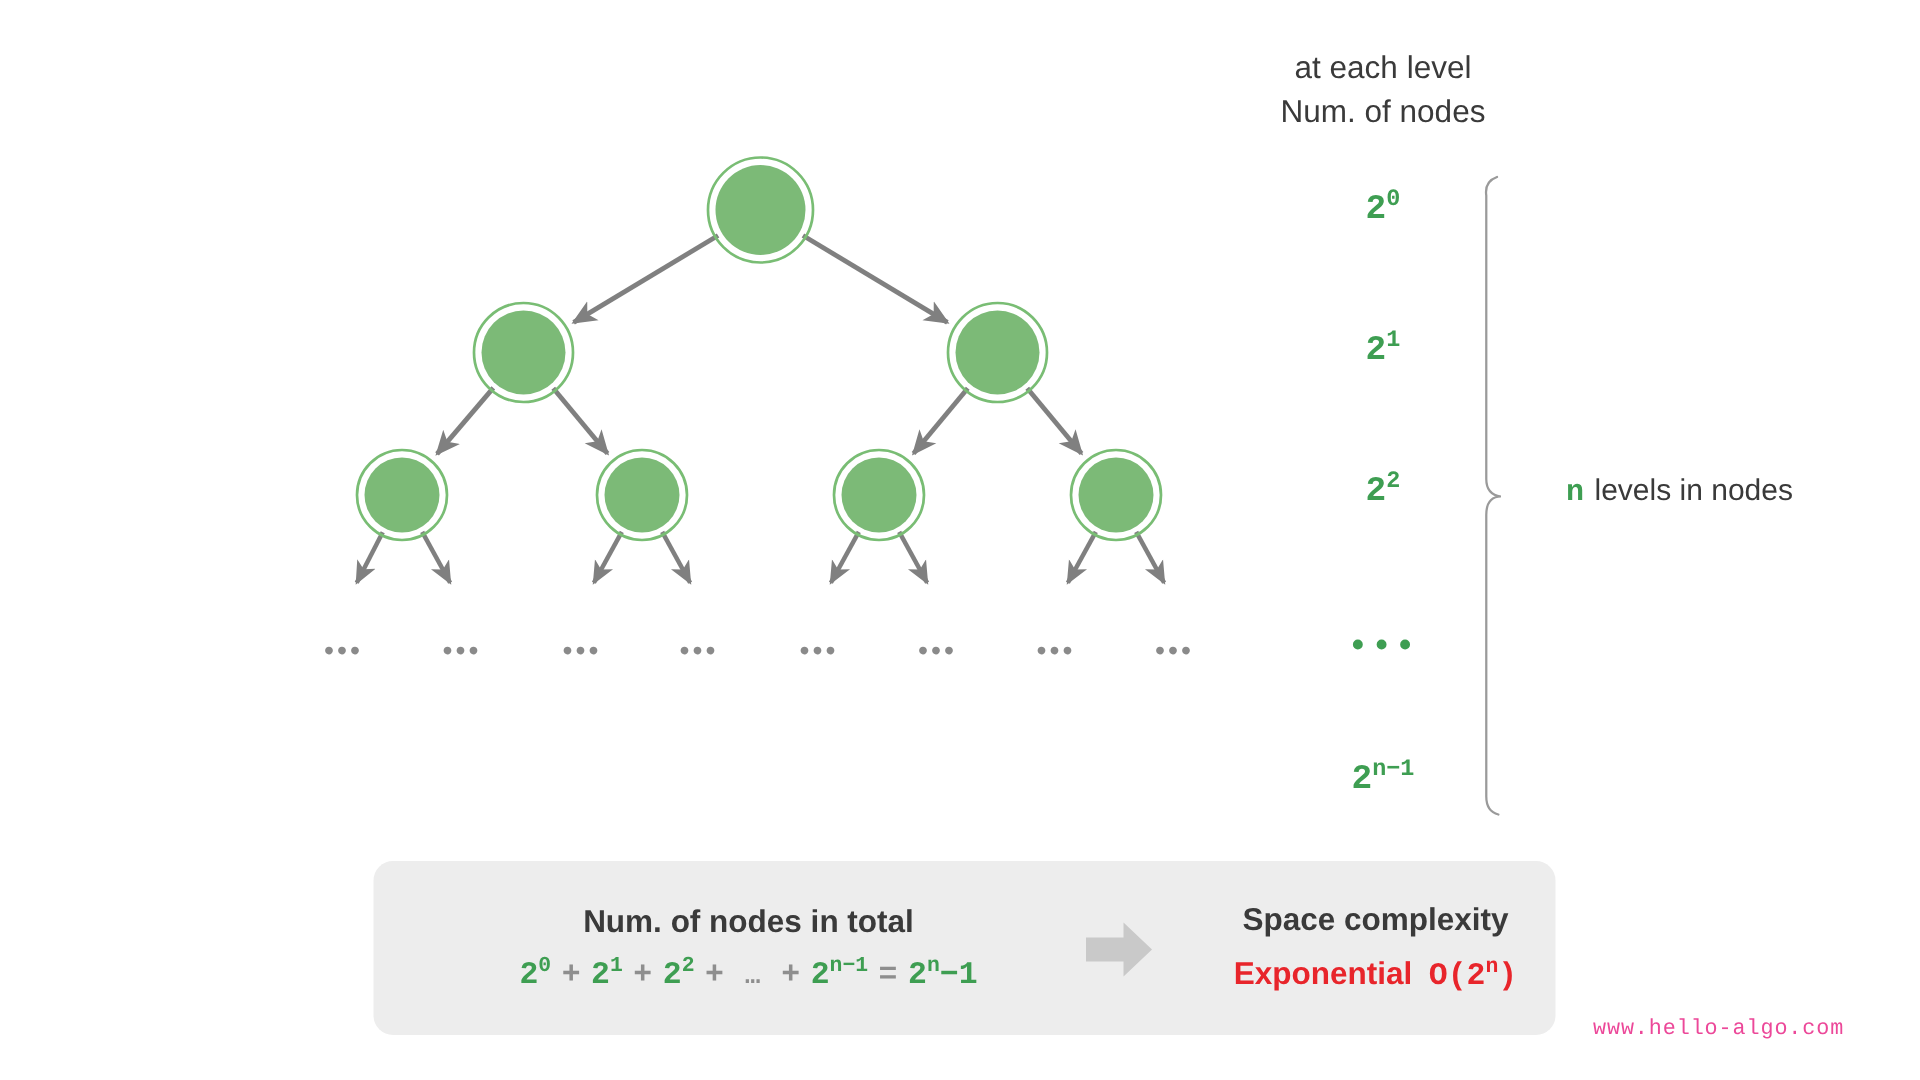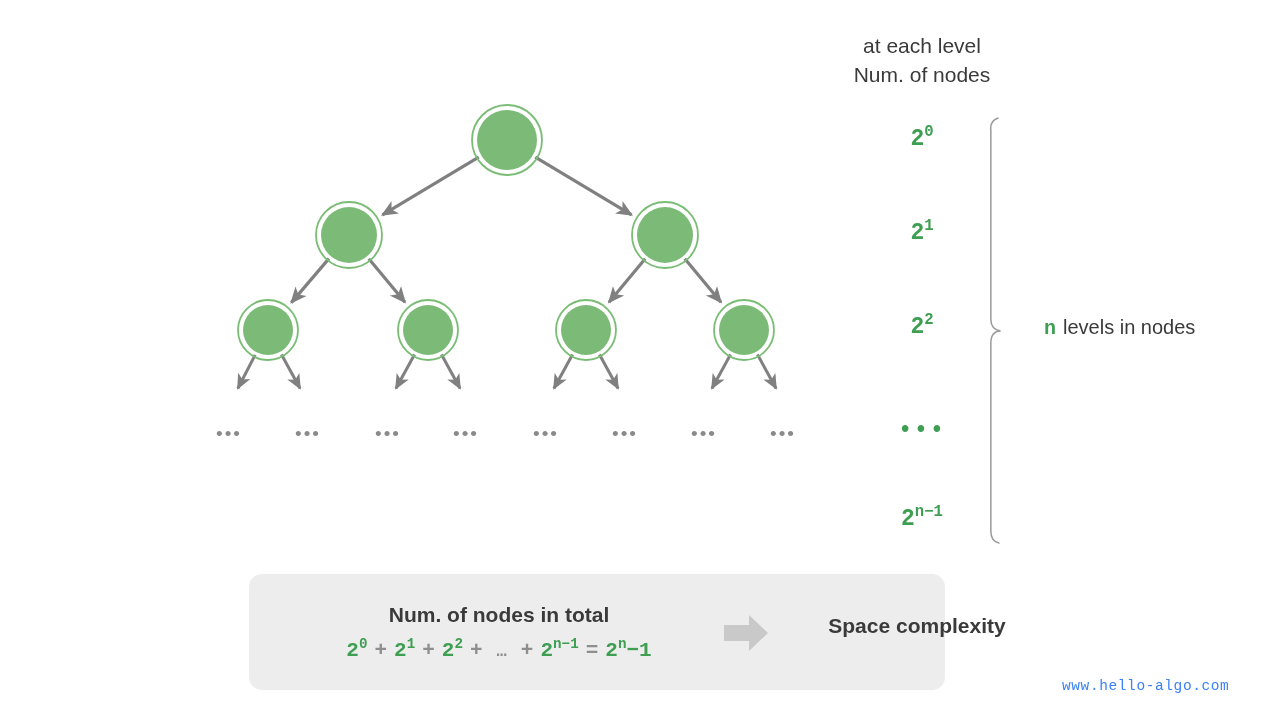--- a/index.html
+++ b/index.html
@@ -79,21 +79,21 @@
     font-weight: bold;
     font-size: 20px;
     margin-right: 7px;
   }
 
   
   #summary-panel {
     position: absolute;
     left: 249px;
     top: 574px;
-    width: 696px;
+    width: 788px;
     height: 116px;
     background: #ededed;
     border-radius: 13px;
   }
   .panel-col {
     position: absolute;
     top: 0;
     height: 116px;
     display: flex;
     flex-direction: column;
@@ -160,21 +160,21 @@
     top: 612px;
     width: 48px;
     height: 42px;
   }
 
   
   #watermark {
     position: absolute;
     left: 1062px;
     top: 678px;
-    color: #3b82f6;
+    color: #ec4899;
     font-family: "Liberation Mono", monospace;
     font-size: 14.5px;
     letter-spacing: 0.6px;
     white-space: nowrap;
   }
 </style>
 </head>
 <body>
 
 <div id="stage">
@@ -265,20 +265,24 @@
           <span class="op small">…</span>
           <span class="op">+</span>
           <span class="term"><span>2</span><sup>n−1</sup></span>
           <span class="op">=</span>
           <span class="term"><span>2</span><sup>n</sup><span>−1</span></span>
         </div>
     </div>
 
     <div class="panel-col" id="panel-right">
       <div class="panel-title">Space complexity</div>
+      <div class="result-line">
+        <span class="result-word">Exponential</span>
+        <span class="result-bigo"><span>O(2</span><sup>n</sup><span>)</span></span>
+      </div>
     </div>
   </div>
 
   <svg id="panel-arrow" viewBox="0 0 48 42" xmlns="http://www.w3.org/2000/svg">
     <path id="panel-arrow-path" d="M2 13 H27 V3 L46 21 L27 39 V29 H2 Z" fill="#c9c9c9"></path>
   </svg>
 
   <div id="watermark">www.hello-algo.com</div>
 
 </div>

